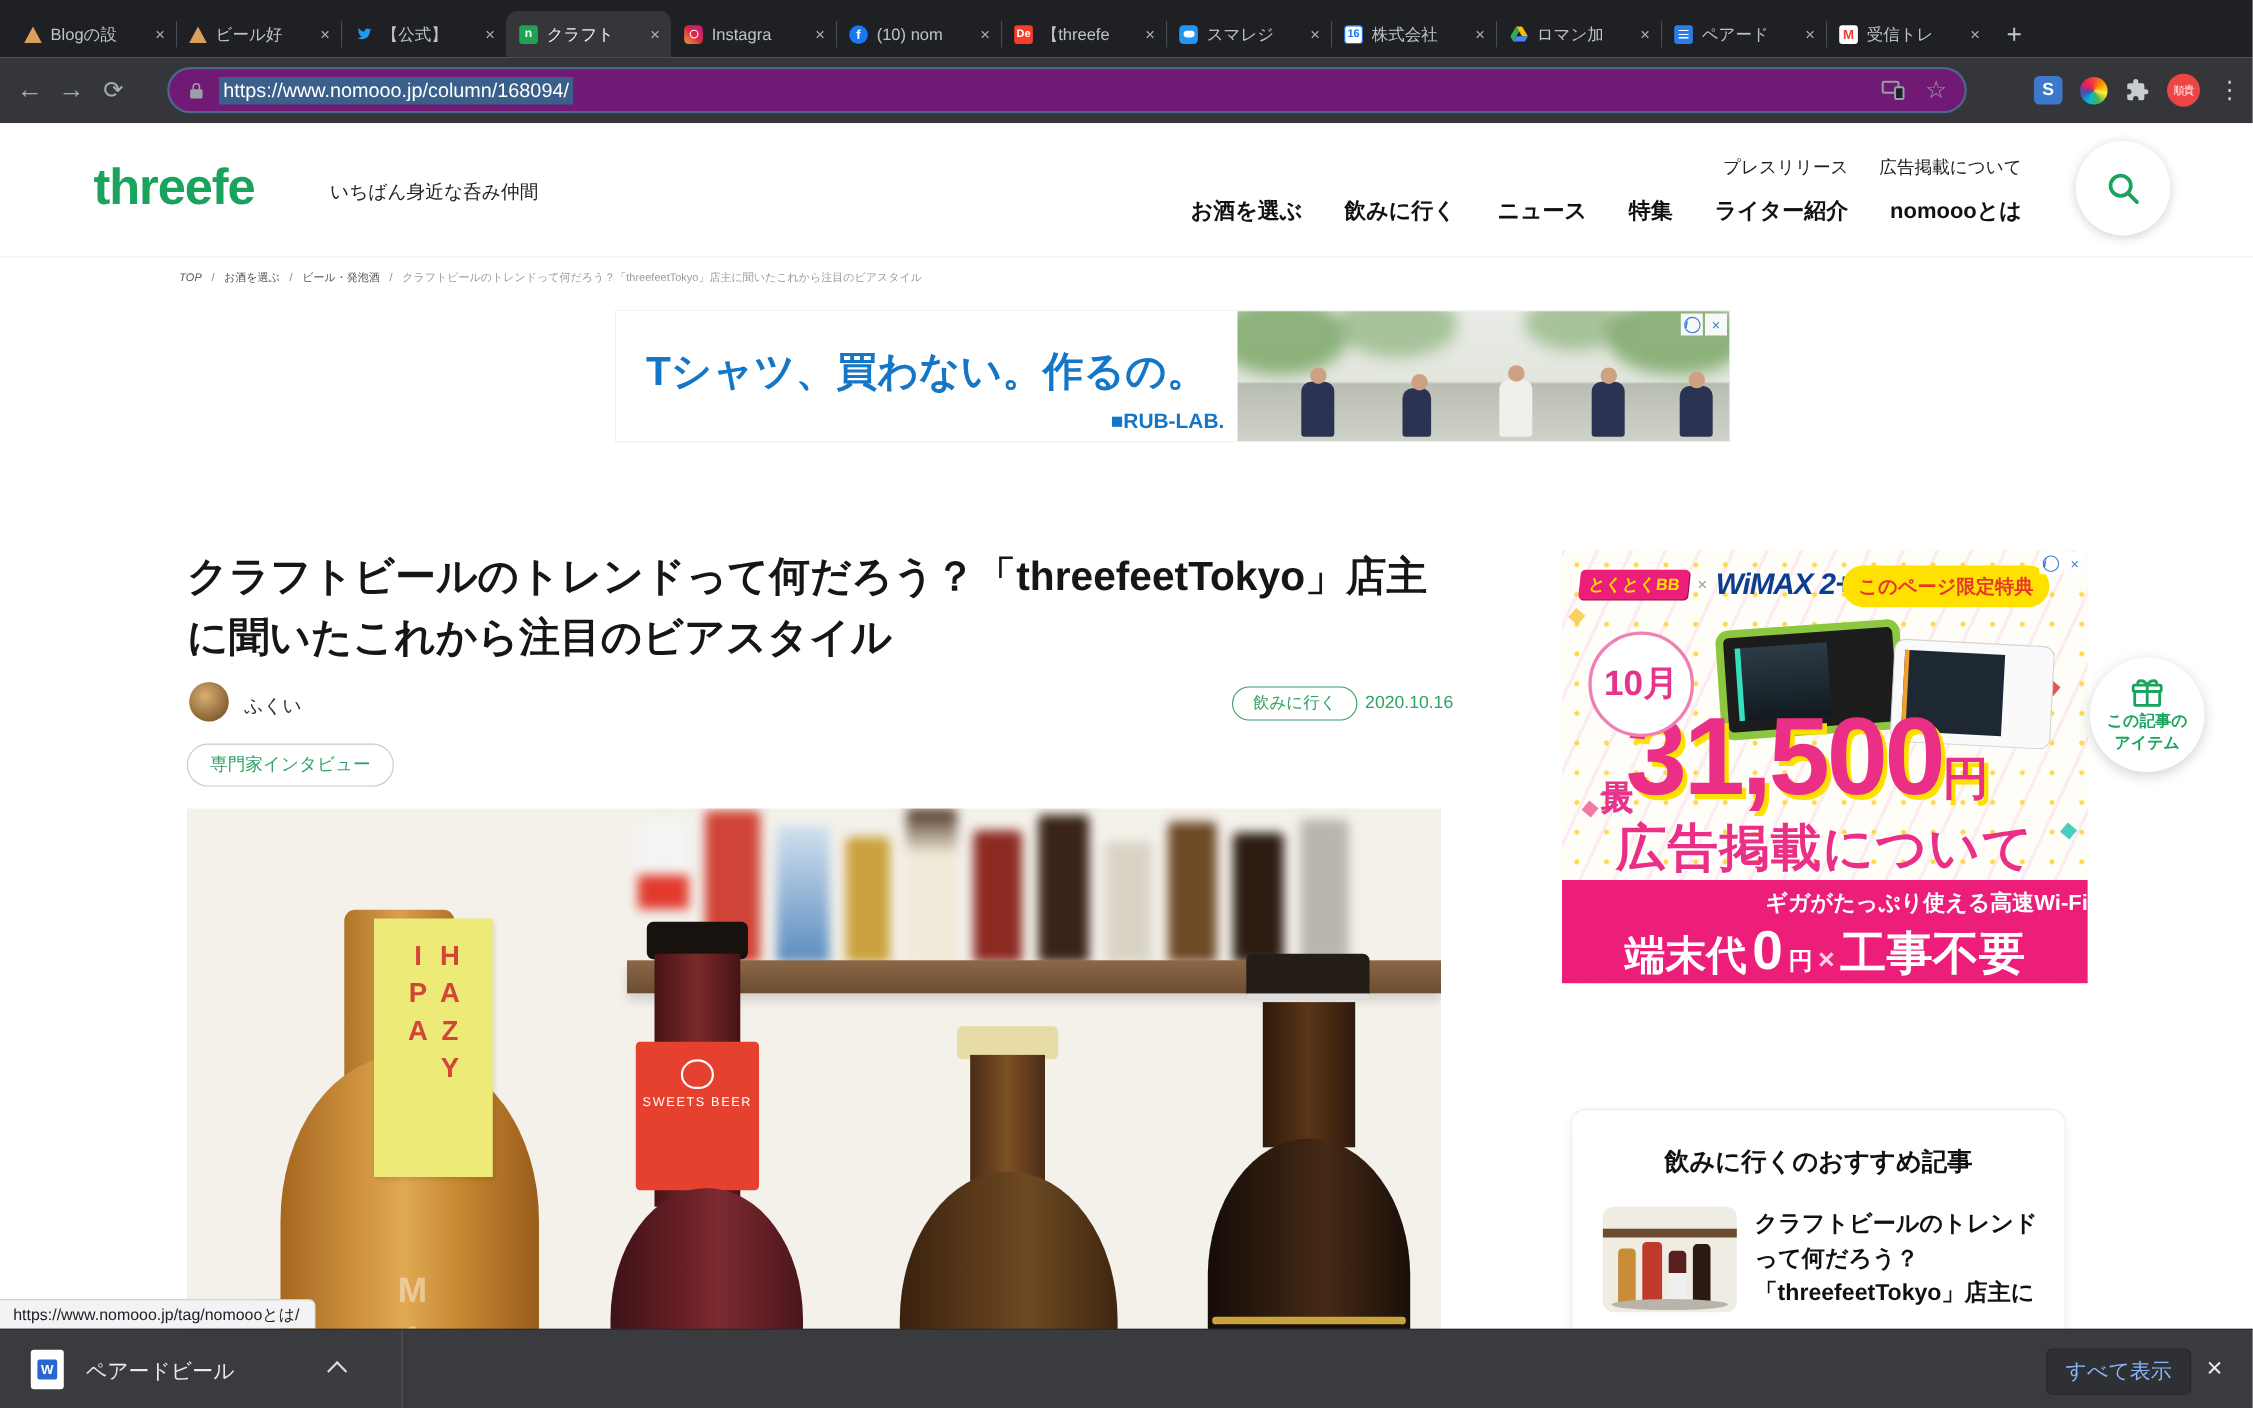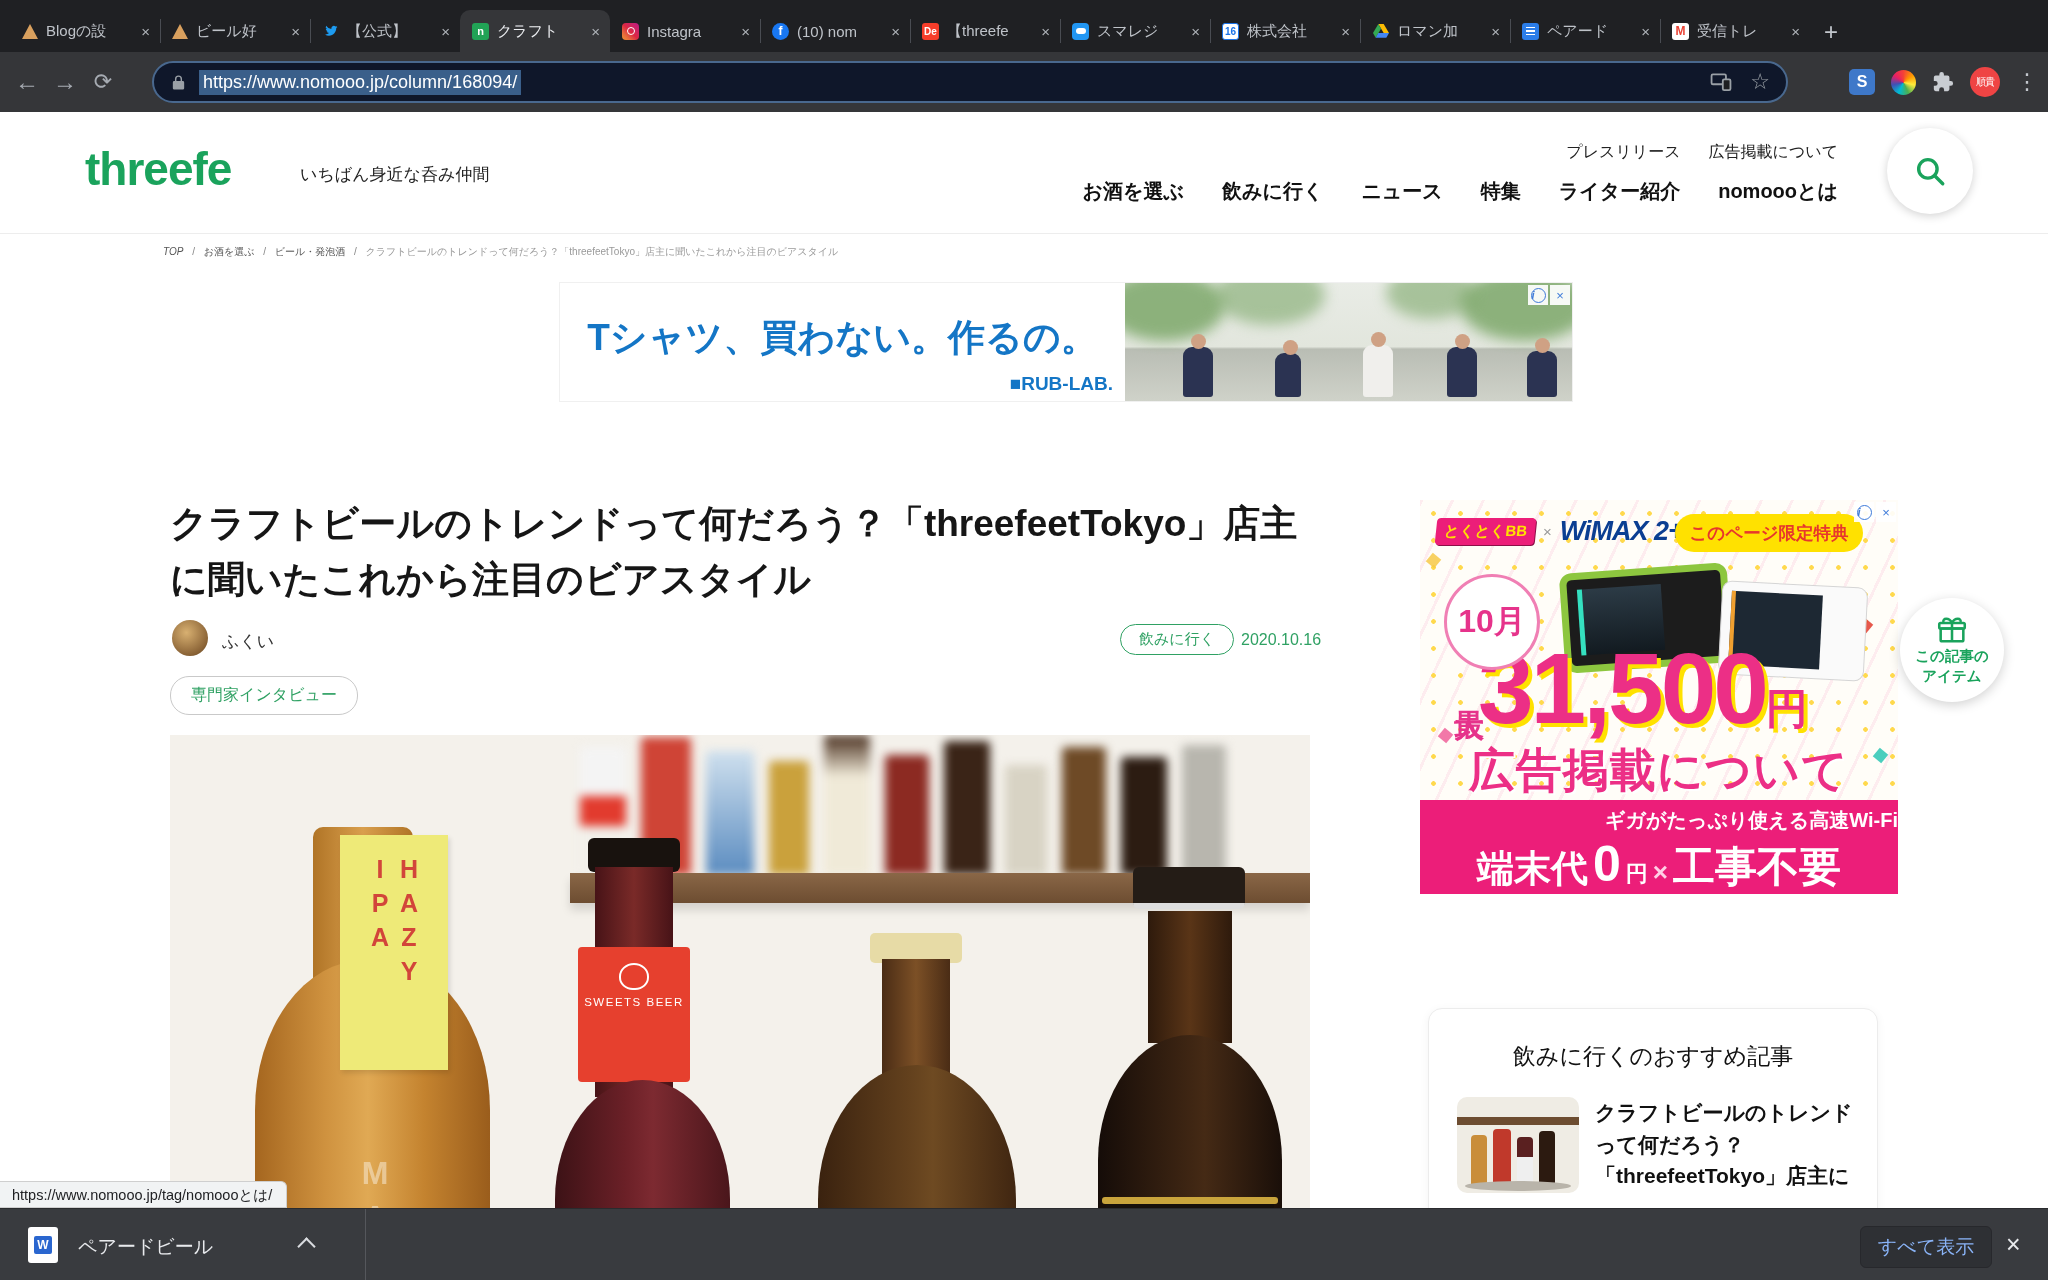--- a/index.html
+++ b/index.html
@@ -31,21 +31,21 @@
   .ic-docs { background:#2b7de9; border-radius:3px; }
   .ic-docs span { width:9px; height:8px; background:
      repeating-linear-gradient(#fff 0 1.5px, transparent 1.5px 3.5px); }
   .ic-gmail { background:#fff; color:#ea4335; font-size:12px; }
   .newtab { color:#c3c7cd; font-size:24px; margin:0 0 8px 14px; line-height:1; }
 
   .toolbar { position:absolute; left:0; top:52px; width:2048px; height:60px; background:#353639;
     display:flex; align-items:center; }
   .navbtn { color:#a6abb2; font-size:24px; width:38px; text-align:center; }
   .navbtn.reload { font-size:22px; }
-  .omnibox { position:absolute; left:152px; right:260px; top:9px; height:42px; background:#0f172a;
+  .omnibox { position:absolute; left:152px; right:260px; top:9px; height:42px; background:#701a75;
     border:2px solid #49688e; border-radius:21px; display:flex; align-items:center; padding:0 16px; }
   .urltext { margin-left:12px; font-size:18px; color:#fff; background:#3a5f8a; padding:2px 4px; }
   .omni-right { margin-left:auto; display:flex; align-items:center; gap:18px; }
   .omni-right .star { color:#9aa0a6; font-size:22px; }
   .toolbar-right { position:absolute; right:10px; top:0; height:60px; display:flex; align-items:center; gap:16px; }
   .ext-s { width:26px; height:26px; background:#3e78c9; color:#fff; font-weight:bold; font-size:16px;
     display:flex; align-items:center; justify-content:center; border-radius:5px; }
   .wheel { width:25px; height:25px; border-radius:50%;
     background:conic-gradient(#f44336,#ff9800,#ffeb3b,#4caf50,#00bcd4,#3f51b5,#e91e63,#f44336); }
   .avatar { width:30px; height:30px; border-radius:50%; background:#ef4444; color:#fff; font-size:10px;
@@ -154,21 +154,21 @@
   .wx-big .w1 { font-size:37px; } .wx-big .w0 { font-size:50px; } .wx-big .wy { font-size:22px; }
   .wx-big .wx2 { font-size:26px; color:#ffd0e6; } .wx-big .w2 { font-size:42px; }
 
   .gift-fab { position:absolute; left:1900px; top:598px; width:104px; height:104px; border-radius:50%;
     background:#fff; box-shadow:0 3px 12px rgba(0,0,0,.18); display:flex; flex-direction:column;
     align-items:center; justify-content:center; z-index:4; color:#1aa35c; font-size:14.5px; font-weight:700; line-height:1.35; }
 
   
   .reco { position:absolute; left:1428px; top:1008px; width:450px; height:272px; background:#fff;
     border:1px solid #ececec; border-radius:14px; box-shadow:0 2px 10px rgba(0,0,0,.05); }
-  .reco-h { margin-top:32px; text-align:center; font-size:23px; font-weight:400; color:#111; }
+  .reco-h { margin-top:32px; text-align:center; font-size:23px; font-weight:700; color:#111; }
   .reco-item { position:absolute; left:28px; top:88px; right:20px; display:flex; gap:16px; }
   .thumb { position:relative; width:122px; height:96px; border-radius:10px; overflow:hidden; background:#efece4; flex:0 0 auto; }
   .thumb .sh { position:absolute; left:0; top:20px; width:100%; height:8px; background:#6d4d31; }
   .thumb .tb { position:absolute; bottom:6px; border-radius:4px 4px 0 0; }
   .thumb .tray { position:absolute; bottom:2px; left:8px; width:106px; height:10px; border-radius:50%; background:#b9b4aa; }
   .reco-t { font-size:21px; font-weight:800; color:#111; line-height:1.5; }
 
   
   .status { position:absolute; left:0; top:1181px; height:27px; background:#f1f3f4; color:#202124;
     font-size:14.5px; padding:4px 14px 0 12px; border:1px solid #cfcfcf; border-left:none;

